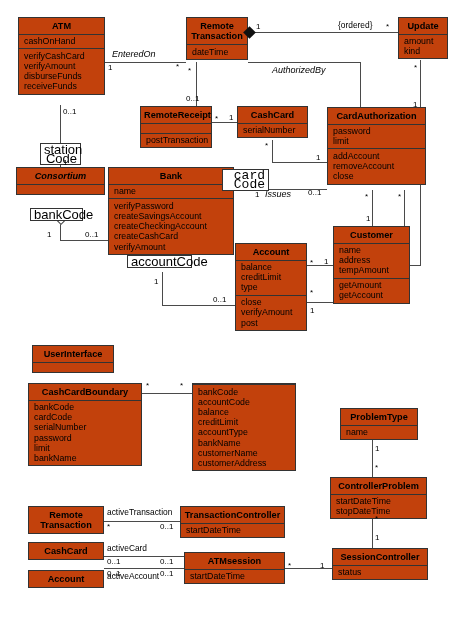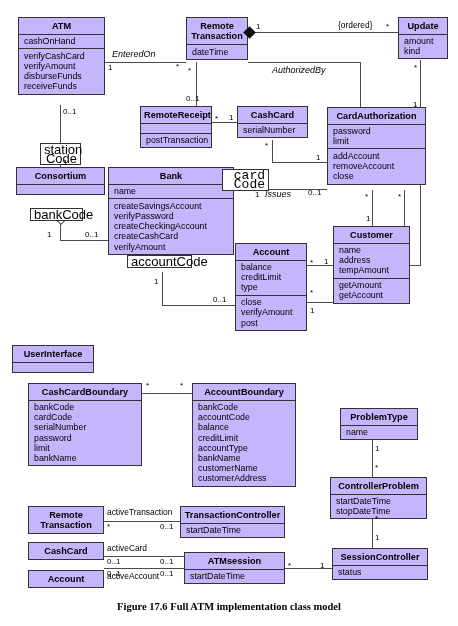--- a/index.html
+++ b/index.html
@@ -15,21 +15,21 @@
   }
   #diagram {
     position: absolute;
     left: 0; top: 0;
     width: 458px; height: 626px;
   }
   .uml {
     position: absolute;
     box-sizing: border-box;
     border: 1.2px solid #333;
-    background: #c4b5fd;
+    background: #c2410c;
     z-index: 5;
   }
   .uml .cname {
     font-weight: bold;
     font-size: 9.2px;
     text-align: center;
     padding: 2.5px 3px 2.5px 3px;
     line-height: 10.5px;
     white-space: nowrap;
   }
@@ -209,33 +209,33 @@
       <div>password</div>
       <div>limit</div>
     </div>
     <div class="sec">
       <div>addAccount</div>
       <div>removeAccount</div>
       <div>close</div>
     </div>
   </div>
 
-  <div class="uml" style="left:16px; top:167px; width:89px;">
+  <div class="uml" style="left:16px; top:167px; width:89px;font-style:italic;">
     <div class="cname">Consortium</div>
     <div class="sec empty"></div>
   </div>
 
   <div class="uml" style="left:108px; top:167px; width:126px;">
     <div class="cname">Bank</div>
     <div class="sec">
       <div>name</div>
     </div>
     <div class="sec">
+      <div>verifyPassword</div>
       <div>createSavingsAccount</div>
-      <div>verifyPassword</div>
       <div>createCheckingAccount</div>
       <div>createCashCard</div>
       <div>verifyAmount</div>
     </div>
   </div>
 
   <div class="uml" style="left:235px; top:243px; width:72px;">
     <div class="cname">Account</div>
     <div class="sec">
       <div>balance</div>
@@ -255,40 +255,39 @@
       <div>name</div>
       <div>address</div>
       <div>tempAmount</div>
     </div>
     <div class="sec">
       <div>getAmount</div>
       <div>getAccount</div>
     </div>
   </div>
 
-  <div class="uml" style="left:12px; top:345px; width:82px;">
+  <div class="uml" style="left:32px; top:345px; width:82px;">
     <div class="cname">UserInterface</div>
     <div class="sec empty"></div>
   </div>
 
 
   <div class="uml" style="left:28px; top:383px; width:114px;">
     <div class="cname">CashCardBoundary</div>
     <div class="sec">
       <div>bankCode</div>
       <div>cardCode</div>
       <div>serialNumber</div>
       <div>password</div>
       <div>limit</div>
       <div>bankName</div>
     </div>
   </div>
 
   <div class="uml" style="left:192px; top:383px; width:104px;">
-    <div class="cname">AccountBoundary</div>
     <div class="sec">
       <div>bankCode</div>
       <div>accountCode</div>
       <div>balance</div>
       <div>creditLimit</div>
       <div>accountType</div>
       <div>bankName</div>
       <div>customerName</div>
       <div>customerAddress</div>
     </div>
@@ -426,15 +425,14 @@
 
   <div class="lbl mult" style="left:107px; top:557px;">0..1</div>
   <div class="lbl mult" style="left:160px; top:557px;">0..1</div>
 
   <div class="lbl mult" style="left:107px; top:569px;">0..1</div>
   <div class="lbl mult" style="left:160px; top:569px;">0..1</div>
 
   <div class="lbl mult" style="left:288px; top:561px;">*</div>
   <div class="lbl mult" style="left:320px; top:561px;">1</div>
 
-  <div class="caption" style="top:601px;">Figure 17.6  Full ATM implementation class model</div>
 
 </div>
 
 </body></html>

